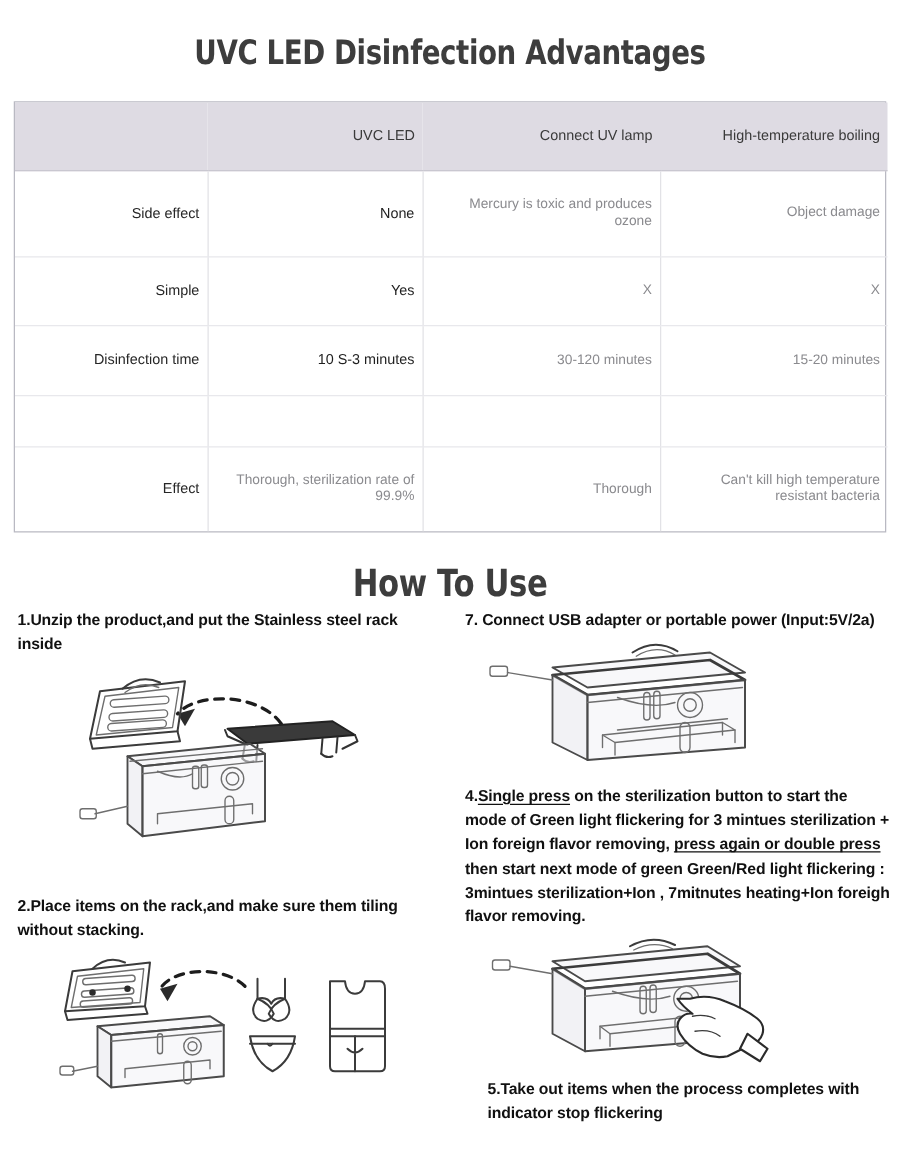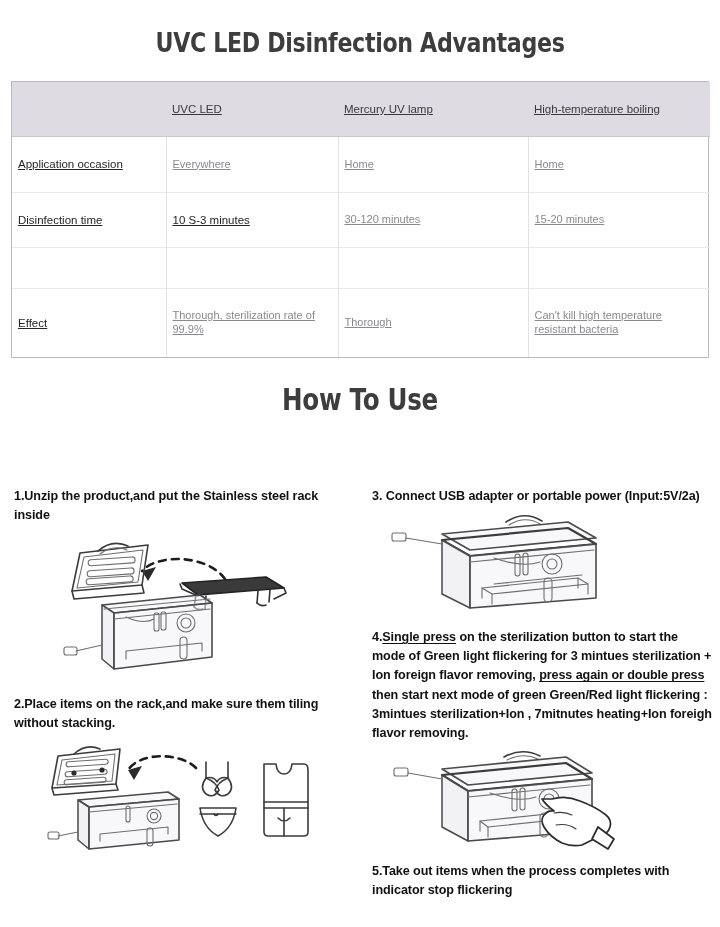--- a/index.html
+++ b/index.html
@@ -38,26 +38,25 @@
     table-layout: fixed;
   }
   table.cmp col.c0 { width: 154px; }
   table.cmp col.c1 { width: 172px; }
   table.cmp col.c2 { width: 190px; }
   table.cmp col.c3 { width: 182px; }
 
   table.cmp th, table.cmp td {
     border-right: 1px solid #e2e2e6;
     border-bottom: 1px solid #e8e8ec;
-    text-align: left;
+    text-align: right;
     vertical-align: middle;
     font-weight: normal;
     padding: 20px 6px;
     line-height: 1.25;
-    text-decoration: underline;
   }
   table.cmp th:last-child, table.cmp td:last-child { border-right: none; }
 
   table.cmp thead th {
     background: #dedbe3;
     height: 48px;
     font-size: 11.5px;
     color: #3a3a3a;
     border-bottom: 1px solid #c9c7d0;
     border-right: none;
@@ -106,23 +105,23 @@
   .step-text u { text-underline-offset: 2px; }
 
   .fig { display: block; }
 
   
   .fig-1 { margin-top: 8px;  margin-left: 16px; }
   .fig-2 { margin-top: 6px;  margin-left: 14px; }
   .fig-3 { margin-top: 2px;  margin-left: 10px; }
   .fig-4 { margin-top: 6px;  margin-left: 14px; }
 
-  .s2-text { margin-top: 12px; }
+  .s2-text { margin-top: 33px; }
   .s4-text { margin-top: 10px; }
-  .s5-text { margin-top: 8px; }
+  .s5-text { margin-top: 8px; margin-left: 18px; }
 
   
   svg .ln   { fill: none; stroke: #3b3b3b; stroke-width: 1.6; stroke-linejoin: round; stroke-linecap: round; }
   svg .lnt  { fill: none; stroke: #6e6e6e; stroke-width: 1.1; stroke-linejoin: round; stroke-linecap: round; }
   svg .glass{ fill: #f2f3f5; fill-opacity: .55; stroke: #4a4a4a; stroke-width: 1.6; stroke-linejoin: round; }
   svg .glass2{ fill: #e9eaee; fill-opacity: .6; stroke: #4a4a4a; stroke-width: 1.5; stroke-linejoin: round; }
   svg .dark { fill: #2b2b2b; }
   svg .dash { fill: none; stroke: #1d1d1d; stroke-width: 2.6; stroke-linecap: round; stroke-dasharray: 7 6; }
   svg .hand { fill: #ffffff; stroke: #2b2b2b; stroke-width: 1.7; stroke-linejoin: round; stroke-linecap: round; }
 </style>
@@ -136,30 +135,36 @@
     <colgroup>
       <col class="c0">
         <col class="c1">
         <col class="c2">
         <col class="c3">
     </colgroup>
     <thead>
       <tr>
         <th class="blank"></th>
         <th>UVC LED</th>
-        <th>Mercury UV lamp</th>
+        <th>Connect UV lamp</th>
         <th>High-temperature boiling</th>
       </tr>
     </thead>
     <tbody>
-      <tr class="r-app">
-        <td class="rowhead">Application occasion</td>
-        <td class="plain">Everywhere</td>
-        <td class="plain">Home</td>
-        <td class="plain">Home</td>
+      <tr class="r-side">
+        <td class="rowhead">Side effect</td>
+        <td class="uvc">None</td>
+        <td class="plain">Mercury is toxic and produces ozone</td>
+        <td class="plain">Object damage</td>
+      </tr>
+      <tr class="r-simple">
+        <td class="rowhead">Simple</td>
+        <td class="uvc">Yes</td>
+        <td class="plain">X</td>
+        <td class="plain">X</td>
       </tr>
       <tr class="r-dis">
         <td class="rowhead">Disinfection time</td>
         <td class="uvc">10 S-3 minutes</td>
         <td class="plain">30-120 minutes</td>
         <td class="plain">15-20 minutes</td>
       </tr>
       <tr class="r-gap">
         <td class="rowhead"></td>
         <td class="plain"></td>
@@ -282,21 +287,21 @@
       <g>
         <path class="ln" d="M236 24 L248 24 q1 10 8 10 q7 0 8 -10 L276 24 q4 0 4 6 L280 92 q0 4 -4 4 L240 96 q-4 0 -4 -4 L236 30 q0 -6 0 -6 Z"></path>
         <path class="ln" d="M236 62 L280 62 M236 68 L280 68"></path>
         <path class="ln" d="M256 68 L256 96 M250 78 q6 6 12 0"></path>
       </g>
     </svg>
   </div>
 
   <div class="col-right">
 
-    <div class="step-text">3. Connect USB adapter or portable power (Input:5V/2a)</div>
+    <div class="step-text">7. Connect USB adapter or portable power (Input:5V/2a)</div>
 
     <svg class="fig fig-3" width="300" height="110" viewBox="0 0 300 110">
       <g>
 
         <path class="ln" d="M124 14 q18 -12 36 -1"></path>
         <path class="lnt" d="M127 17 q16 -10 31 -1"></path>
 
         <path class="glass" d="M60 26 L186 14 L214 30 L88 42 Z"></path>
 
         <path class="ln" style="stroke-width:2.2" d="M60 32 L186 20 L214 36 L88 48 Z"></path>

